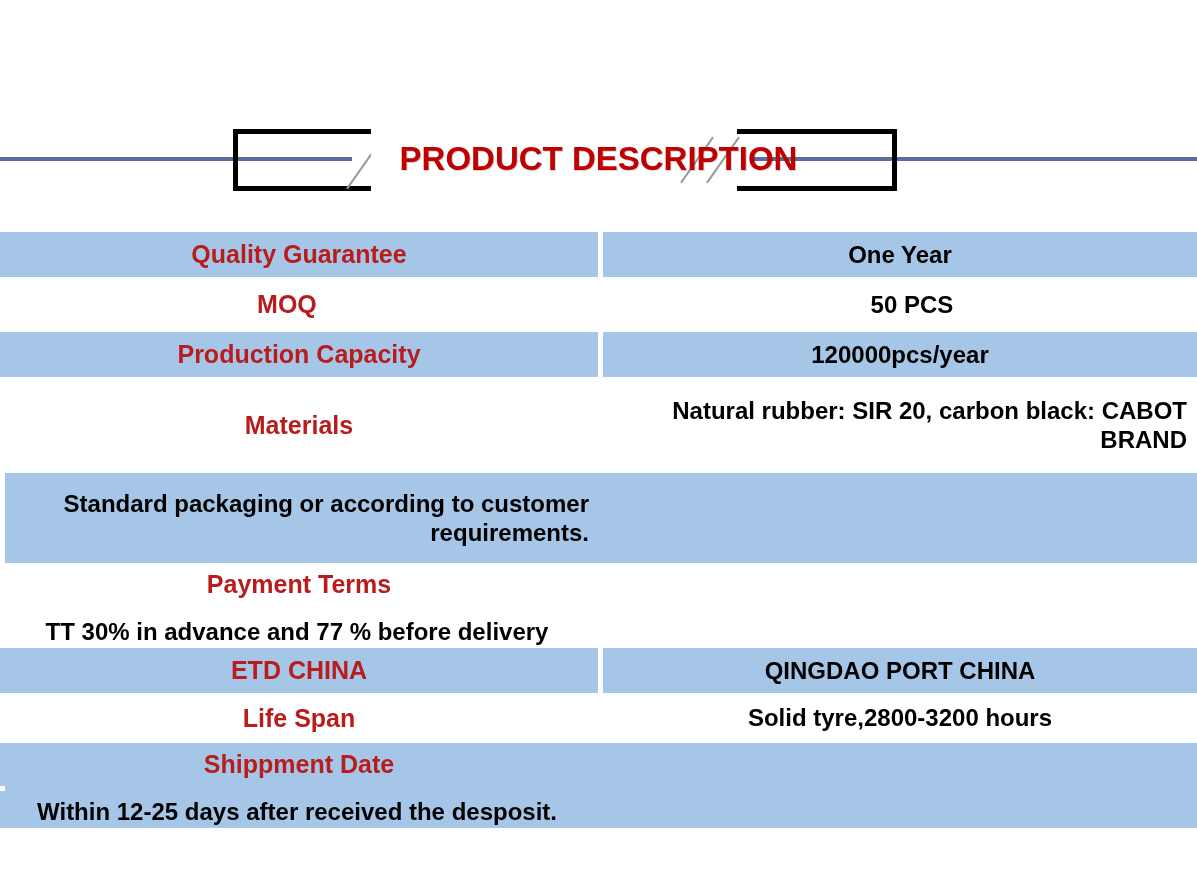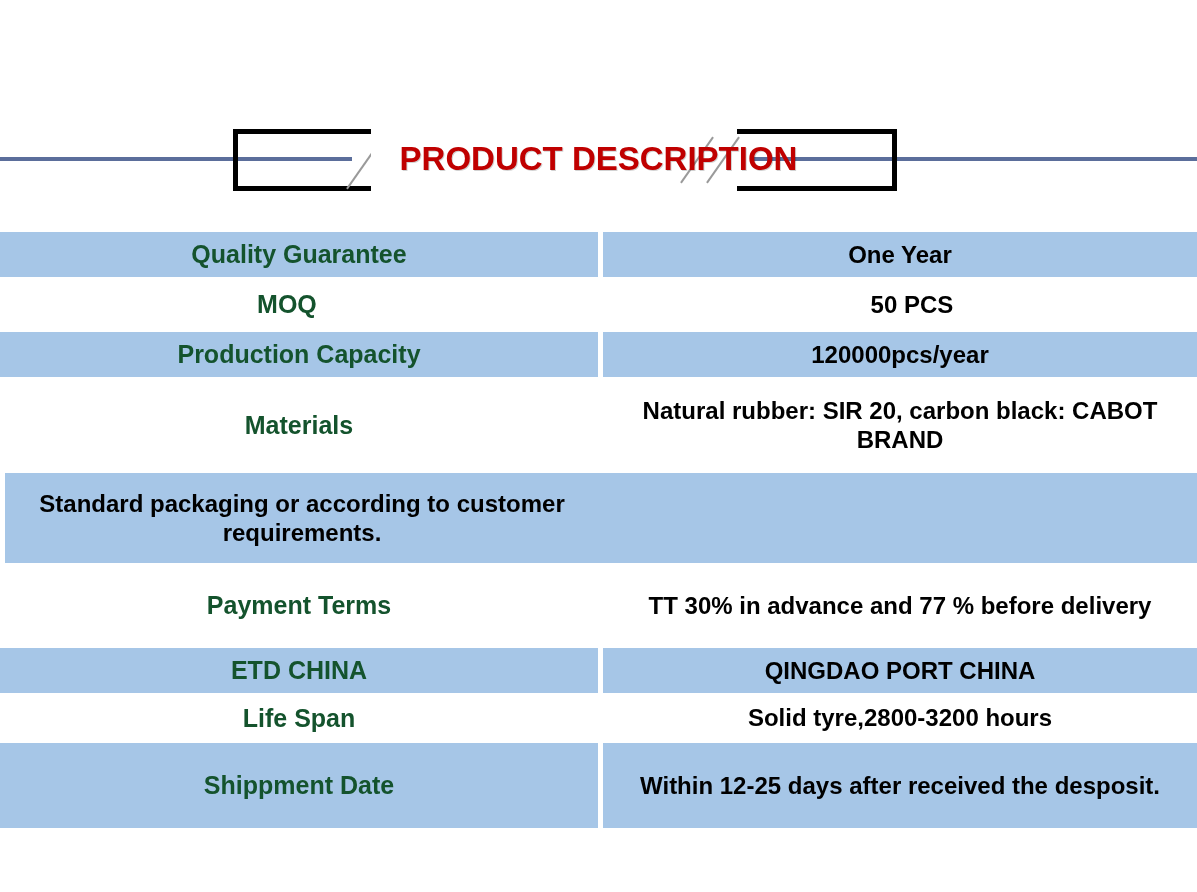--- a/index.html
+++ b/index.html
@@ -102,40 +102,41 @@
     display: flex;
     align-items: center;
     justify-content: center;
     text-align: center;
     font-weight: bold;
     line-height: 1.22;
     padding: 6px 10px;
   }
   .cell-label {
     width: 598px;
-    color: #14532d;
+    color: #b91c1c;
     font-size: 25px;
   }
   .cell-gap {
     width: 5px;
     background: #ffffff;
     flex: 0 0 5px;
   }
   .cell-value {
     width: 594px;
     color: #000000;
     font-size: 24px;
+    text-align: right;
   }
 
   
   .h45 { height: 45px; }
   .h55 { height: 55px; gap: 24px; }
   .h96 { height: 96px; }
   .h90 { height: 90px; }
-  .h85 { height: 85px; }
+  .h85 { height: 85px; flex-direction: column; }
   .h50 { height: 50px; }
 </style>
 </head>
 <body>
 
 <div class="header">
 
   <div class="rule rule-left"></div>
   <div class="rule rule-right"></div>
 

